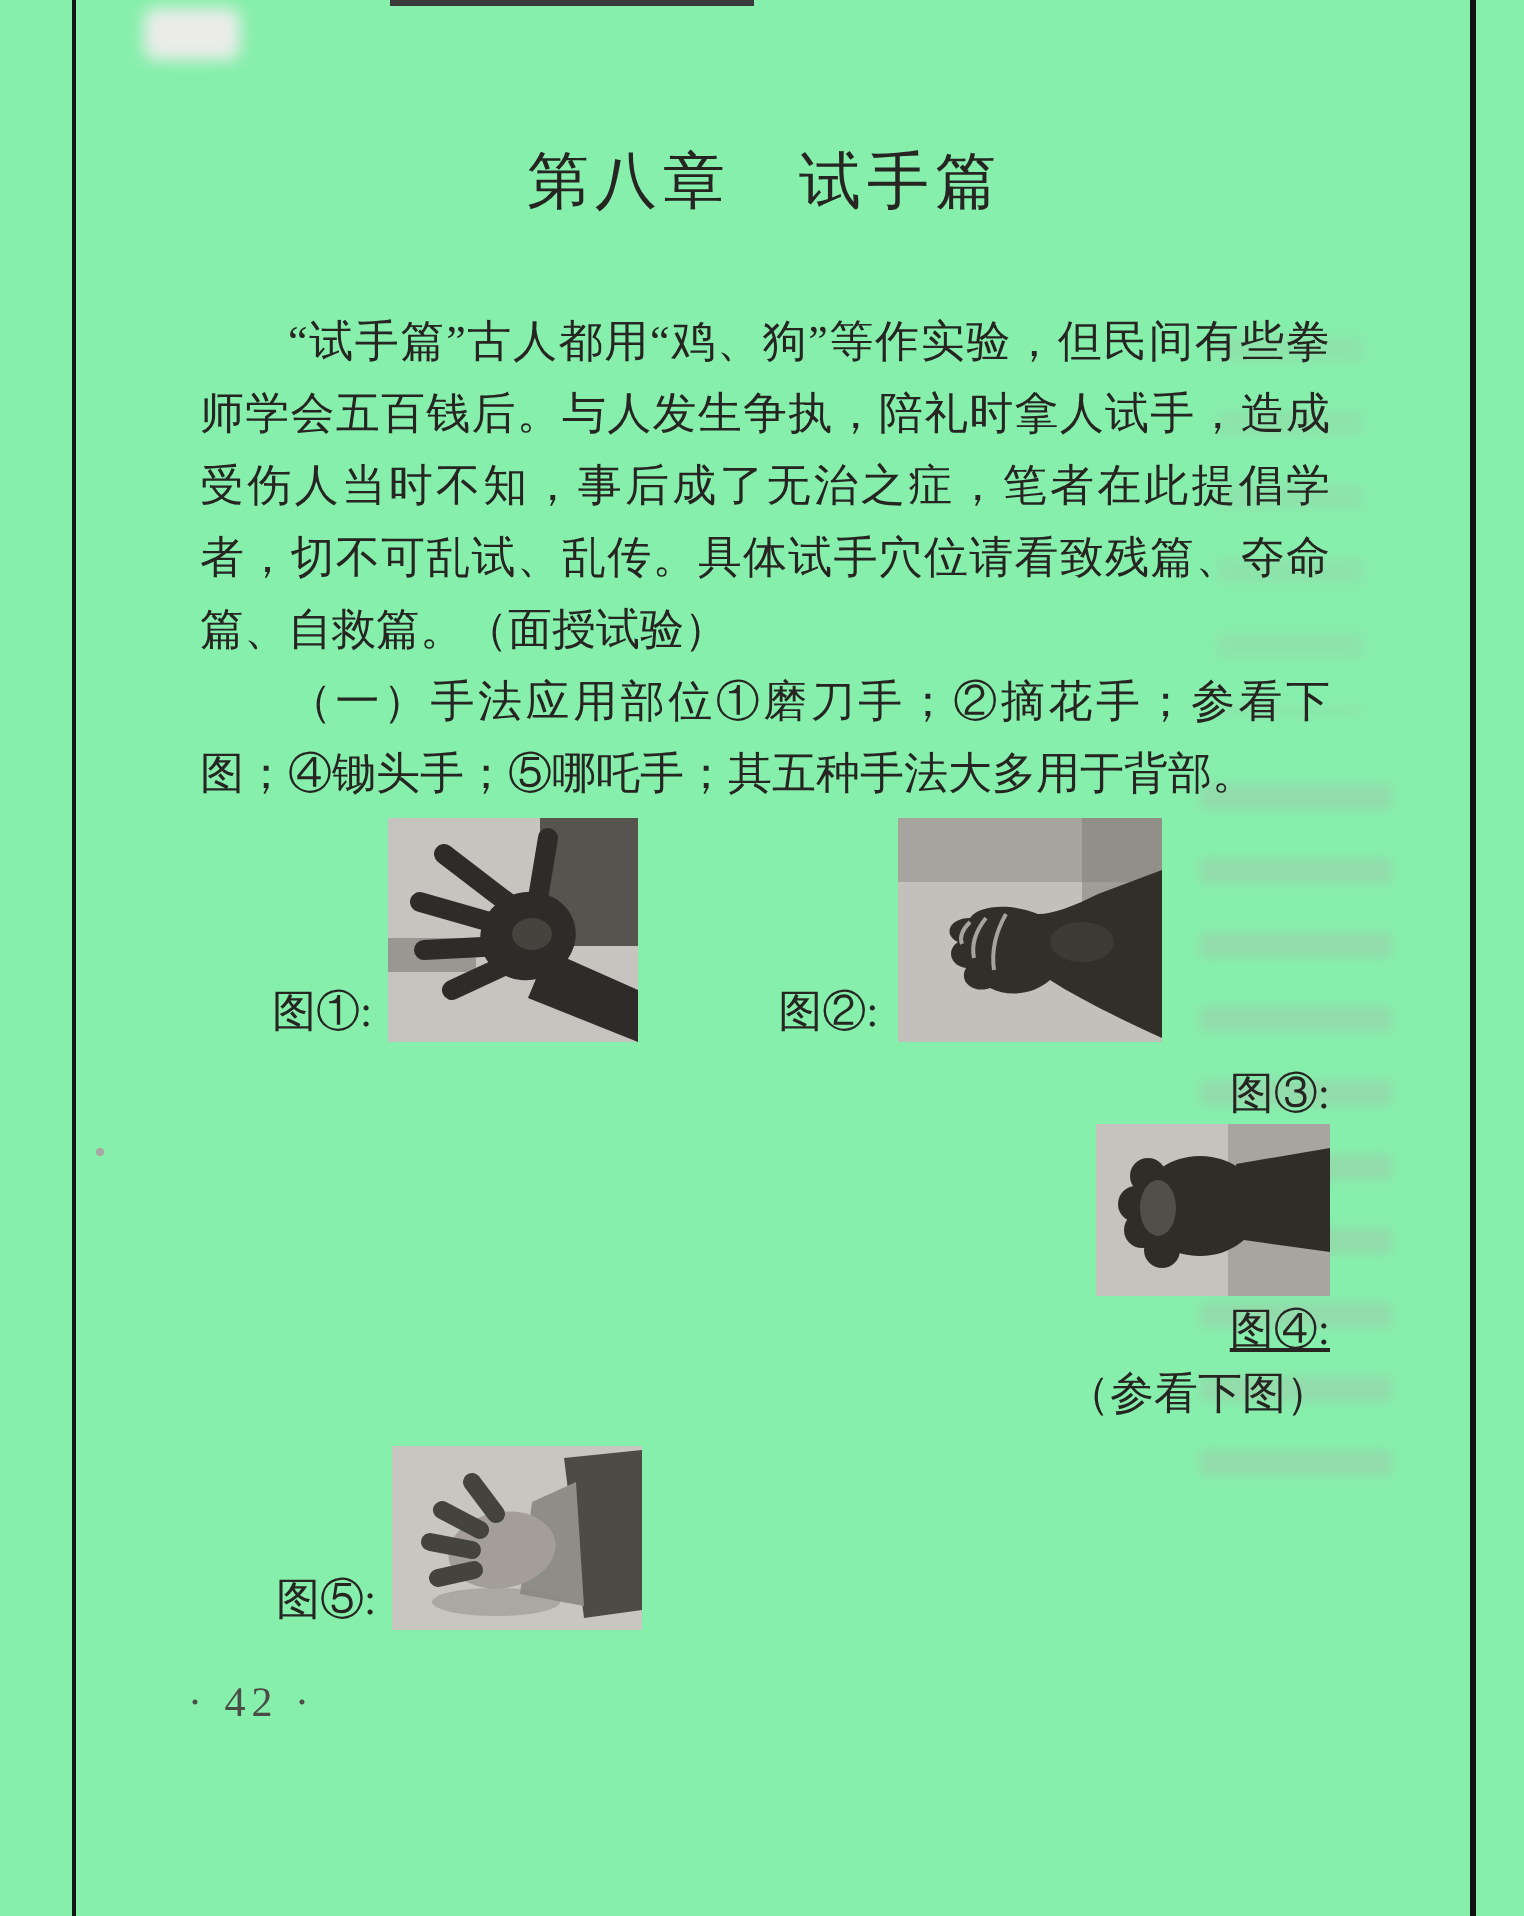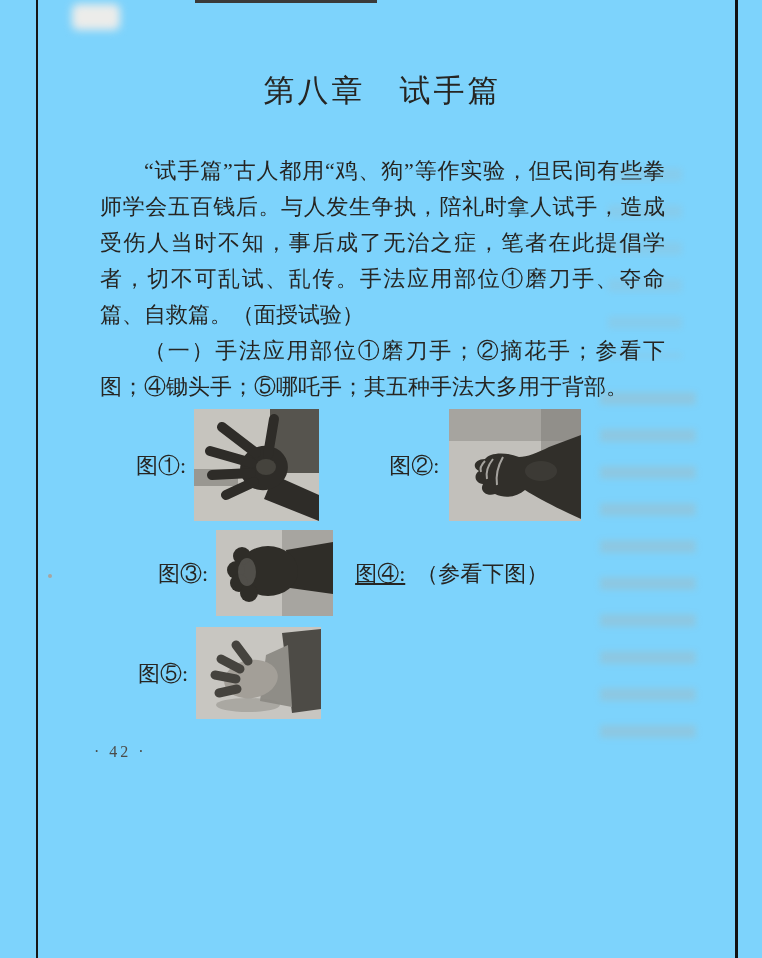--- a/index.html
+++ b/index.html
@@ -1,18 +1,18 @@
 <!DOCTYPE html>
 <html><head>
 <meta charset="utf-8">
 <style>
   html,body { margin:0; padding:0; background:#ffffff; }
   .page {
     position:relative; width:762px; height:958px;
-    background:#7dd3fc; overflow:hidden;
+    background:#86efac; overflow:hidden;
     font-family:"Liberation Serif","DejaVu Serif",serif;
     color:#262522;
   }
   
   .rule-left  { position:absolute; left:36px;  top:0; width:2px;  height:958px; background:#161616; }
   .rule-right { position:absolute; left:735px; top:0; width:3px;  height:958px; background:#111111; }
   .rule-top   { position:absolute; left:195px; top:0; width:182px; height:3px;  background:#3a3a3a; }
   .smudge { position:absolute; filter:blur(4px); border-radius:6px; }
   .ghost-col {
     position:absolute; filter:blur(3px); opacity:.8;
@@ -21,37 +21,37 @@
   .dot { position:absolute; width:4px; height:4px; border-radius:50%; background:#a8a6a0; }
 
   .content { position:absolute; left:100px; top:0; width:565px; }
   .title {
     margin-top:70px; text-align:center;
     font-size:31px; letter-spacing:3px; white-space:nowrap;
   }
   .body-text { margin-top:41px; font-size:22px; line-height:36px; text-align:justify; }
   .body-text p { margin:0; text-indent:2em; }
 
-  .fig-row { display:flex; align-items:center; }
+  .fig-row { display:flex; align-items:flex-end; }
   .row1 { margin-left:36px; margin-top:4px; }
-  .row2 { margin-left:58px; margin-top:9px; }
+  .row2 { margin-left:58px; margin-top:9px;flex-direction:column; }
   .row3 { margin-left:38px; margin-top:11px; }
   .fig-label { font-size:22px; line-height:30px; padding-top:2px; white-space:nowrap; }
   .fig-note  { font-size:22px; line-height:30px; padding-top:2px; white-space:nowrap; margin-left:11px; }
   .photo { display:block; background:#c6c4be; }
   .ph1 { margin-left:8px;  width:125px; height:112px; }
   .ph2 { margin-left:10px; width:132px; height:112px; }
   .ph3 { margin-left:8px;  width:117px; height:86px; }
   .ph5 { margin-left:8px;  width:125px; height:92px; }
   .gap-label { margin-left:70px; }
   .lab4 { margin-left:22px;text-decoration:underline; }
 
   .pagenum {
     margin-top:24px; margin-left:-6px;
-    font-size:16px; color:#4b4b48; letter-spacing:3px;
+    font-size:21px; color:#4b4b48; letter-spacing:3px;
   }
 </style>
 </head>
 <body>
 
 <div class="page">
 
   <div class="rule-left"></div>
   <div class="rule-right"></div>
   <div class="rule-top"></div>
@@ -59,21 +59,21 @@
   <div class="smudge" style="left:72px; top:4px; width:48px; height:26px; background:#ececea;"></div>
   <div class="ghost-col" style="left:608px; top:168px; width:74px; height:190px; opacity:.45;"></div>
   <div class="ghost-col" style="left:600px; top:392px; width:96px; height:352px;"></div>
   <div class="dot" style="left:48px; top:574px;"></div>
 
   <div class="content">
 
     <div class="title">第八章　试手篇</div>
 
     <div class="body-text">
-      <p>“试手篇”古人都用“鸡、狗”等作实验，但民间有些拳师学会五百钱后。与人发生争执，陪礼时拿人试手，造成受伤人当时不知，事后成了无治之症，笔者在此提倡学者，切不可乱试、乱传。手法应用部位①磨刀手、夺命篇、自救篇。（面授试验）</p>
+      <p>“试手篇”古人都用“鸡、狗”等作实验，但民间有些拳师学会五百钱后。与人发生争执，陪礼时拿人试手，造成受伤人当时不知，事后成了无治之症，笔者在此提倡学者，切不可乱试、乱传。具体试手穴位请看致残篇、夺命篇、自救篇。（面授试验）</p>
       <p>（一）手法应用部位①磨刀手；②摘花手；参看下图；④锄头手；⑤哪吒手；其五种手法大多用于背部。</p>
     </div>
 
     <div class="fig-row row1">
       <span class="fig-label">图①:</span>
       <svg class="photo ph1" viewBox="0 0 125 112" preserveAspectRatio="none">
         <rect x="0" y="0" width="125" height="112" fill="#c6c4be"></rect>
         <rect x="76" y="0" width="49" height="64" fill="#56544e"></rect>
         <rect x="0" y="60" width="44" height="17" fill="#999791"></rect>
         <path d="M80 66 L125 86 L125 112 L70 90 Z" fill="#2e2c28"></path>

